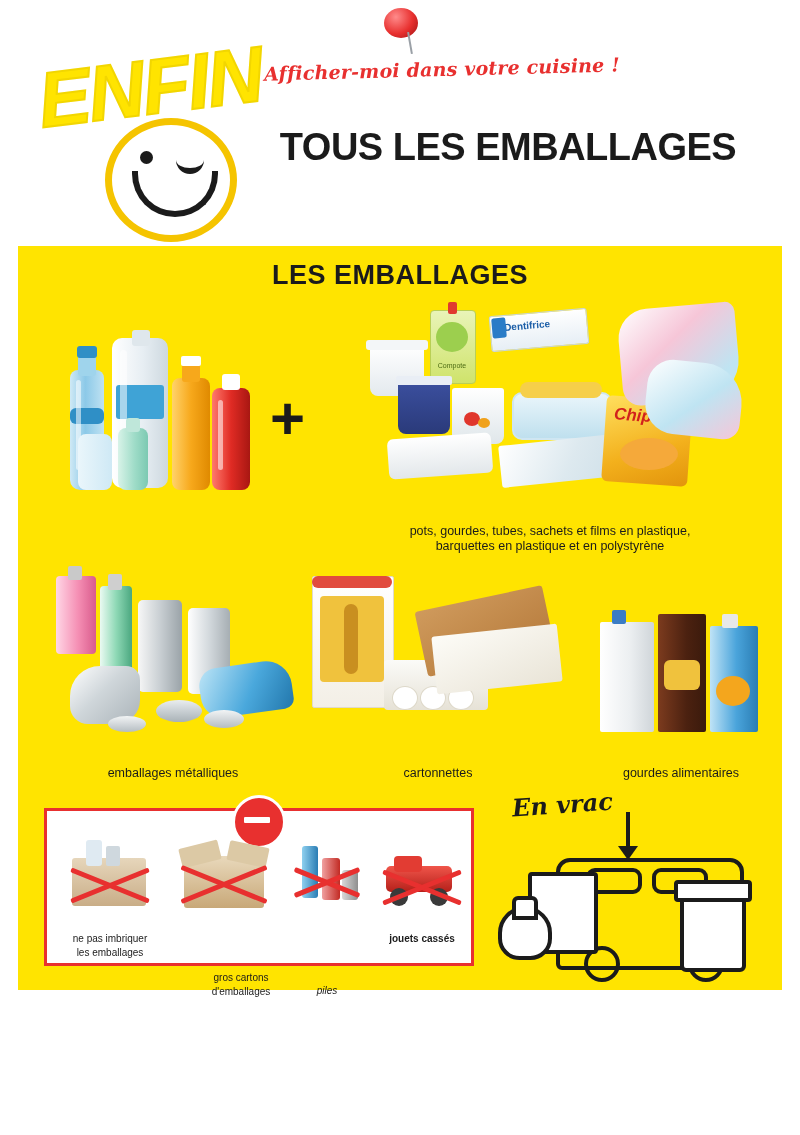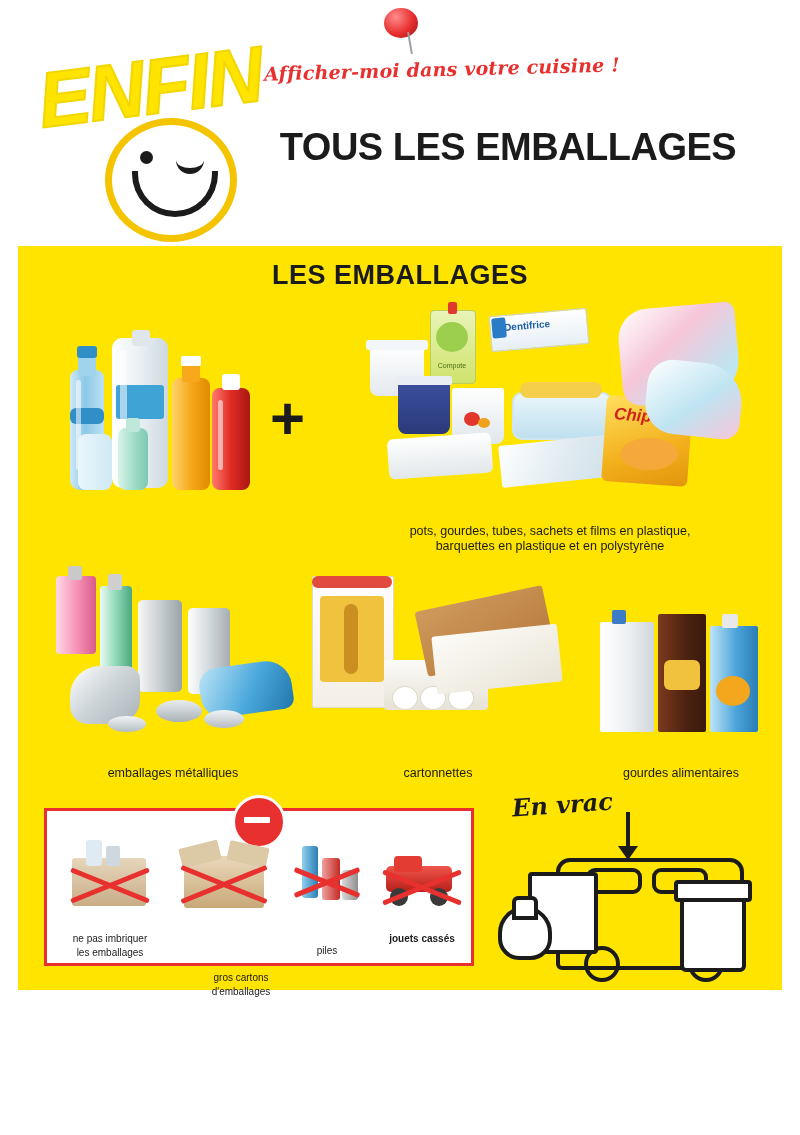--- a/index.html
+++ b/index.html
@@ -320,21 +320,21 @@
     <div>gros cartons</div>
     <div>d'emballages</div>
   </div>
 
   <div style="position:absolute;left:292px;top:842px;width:70px;height:66px;">
     <div style="position:absolute;left:10px;top:4px;width:16px;height:52px;background:linear-gradient(90deg,#8fd0ef,#2a7db4);border-radius:3px;"></div>
     <div style="position:absolute;left:30px;top:16px;width:18px;height:42px;background:linear-gradient(90deg,#f0a0a0,#c22b24);border-radius:3px;"></div>
     <div style="position:absolute;left:50px;top:28px;width:16px;height:30px;background:linear-gradient(90deg,#d9d9d9,#8f8f8f);border-radius:3px;"></div>
     <div class="cross" style="left:0px;top:12px;width:70px;height:52px;"></div>
   </div>
-  <div class="nocap" style="left:292px;top:944px;width:70px;">
+  <div class="nocap" style="left:292px;top:984px;width:70px;font-style:italic;">
     <div>piles</div>
   </div>
 
   <div style="position:absolute;left:380px;top:848px;width:84px;height:62px;">
     <div style="position:absolute;left:6px;top:18px;width:66px;height:26px;background:linear-gradient(180deg,#f0554a,#b5201a);border-radius:5px;"></div>
     <div style="position:absolute;left:14px;top:8px;width:28px;height:16px;background:#e23c33;border-radius:4px;"></div>
     <div style="position:absolute;left:10px;top:40px;width:18px;height:18px;border-radius:50%;background:#3a3a3a;"></div>
     <div style="position:absolute;left:50px;top:40px;width:18px;height:18px;border-radius:50%;background:#3a3a3a;"></div>
     <div class="cross" style="left:0px;top:10px;width:84px;height:54px;"></div>
   </div>

